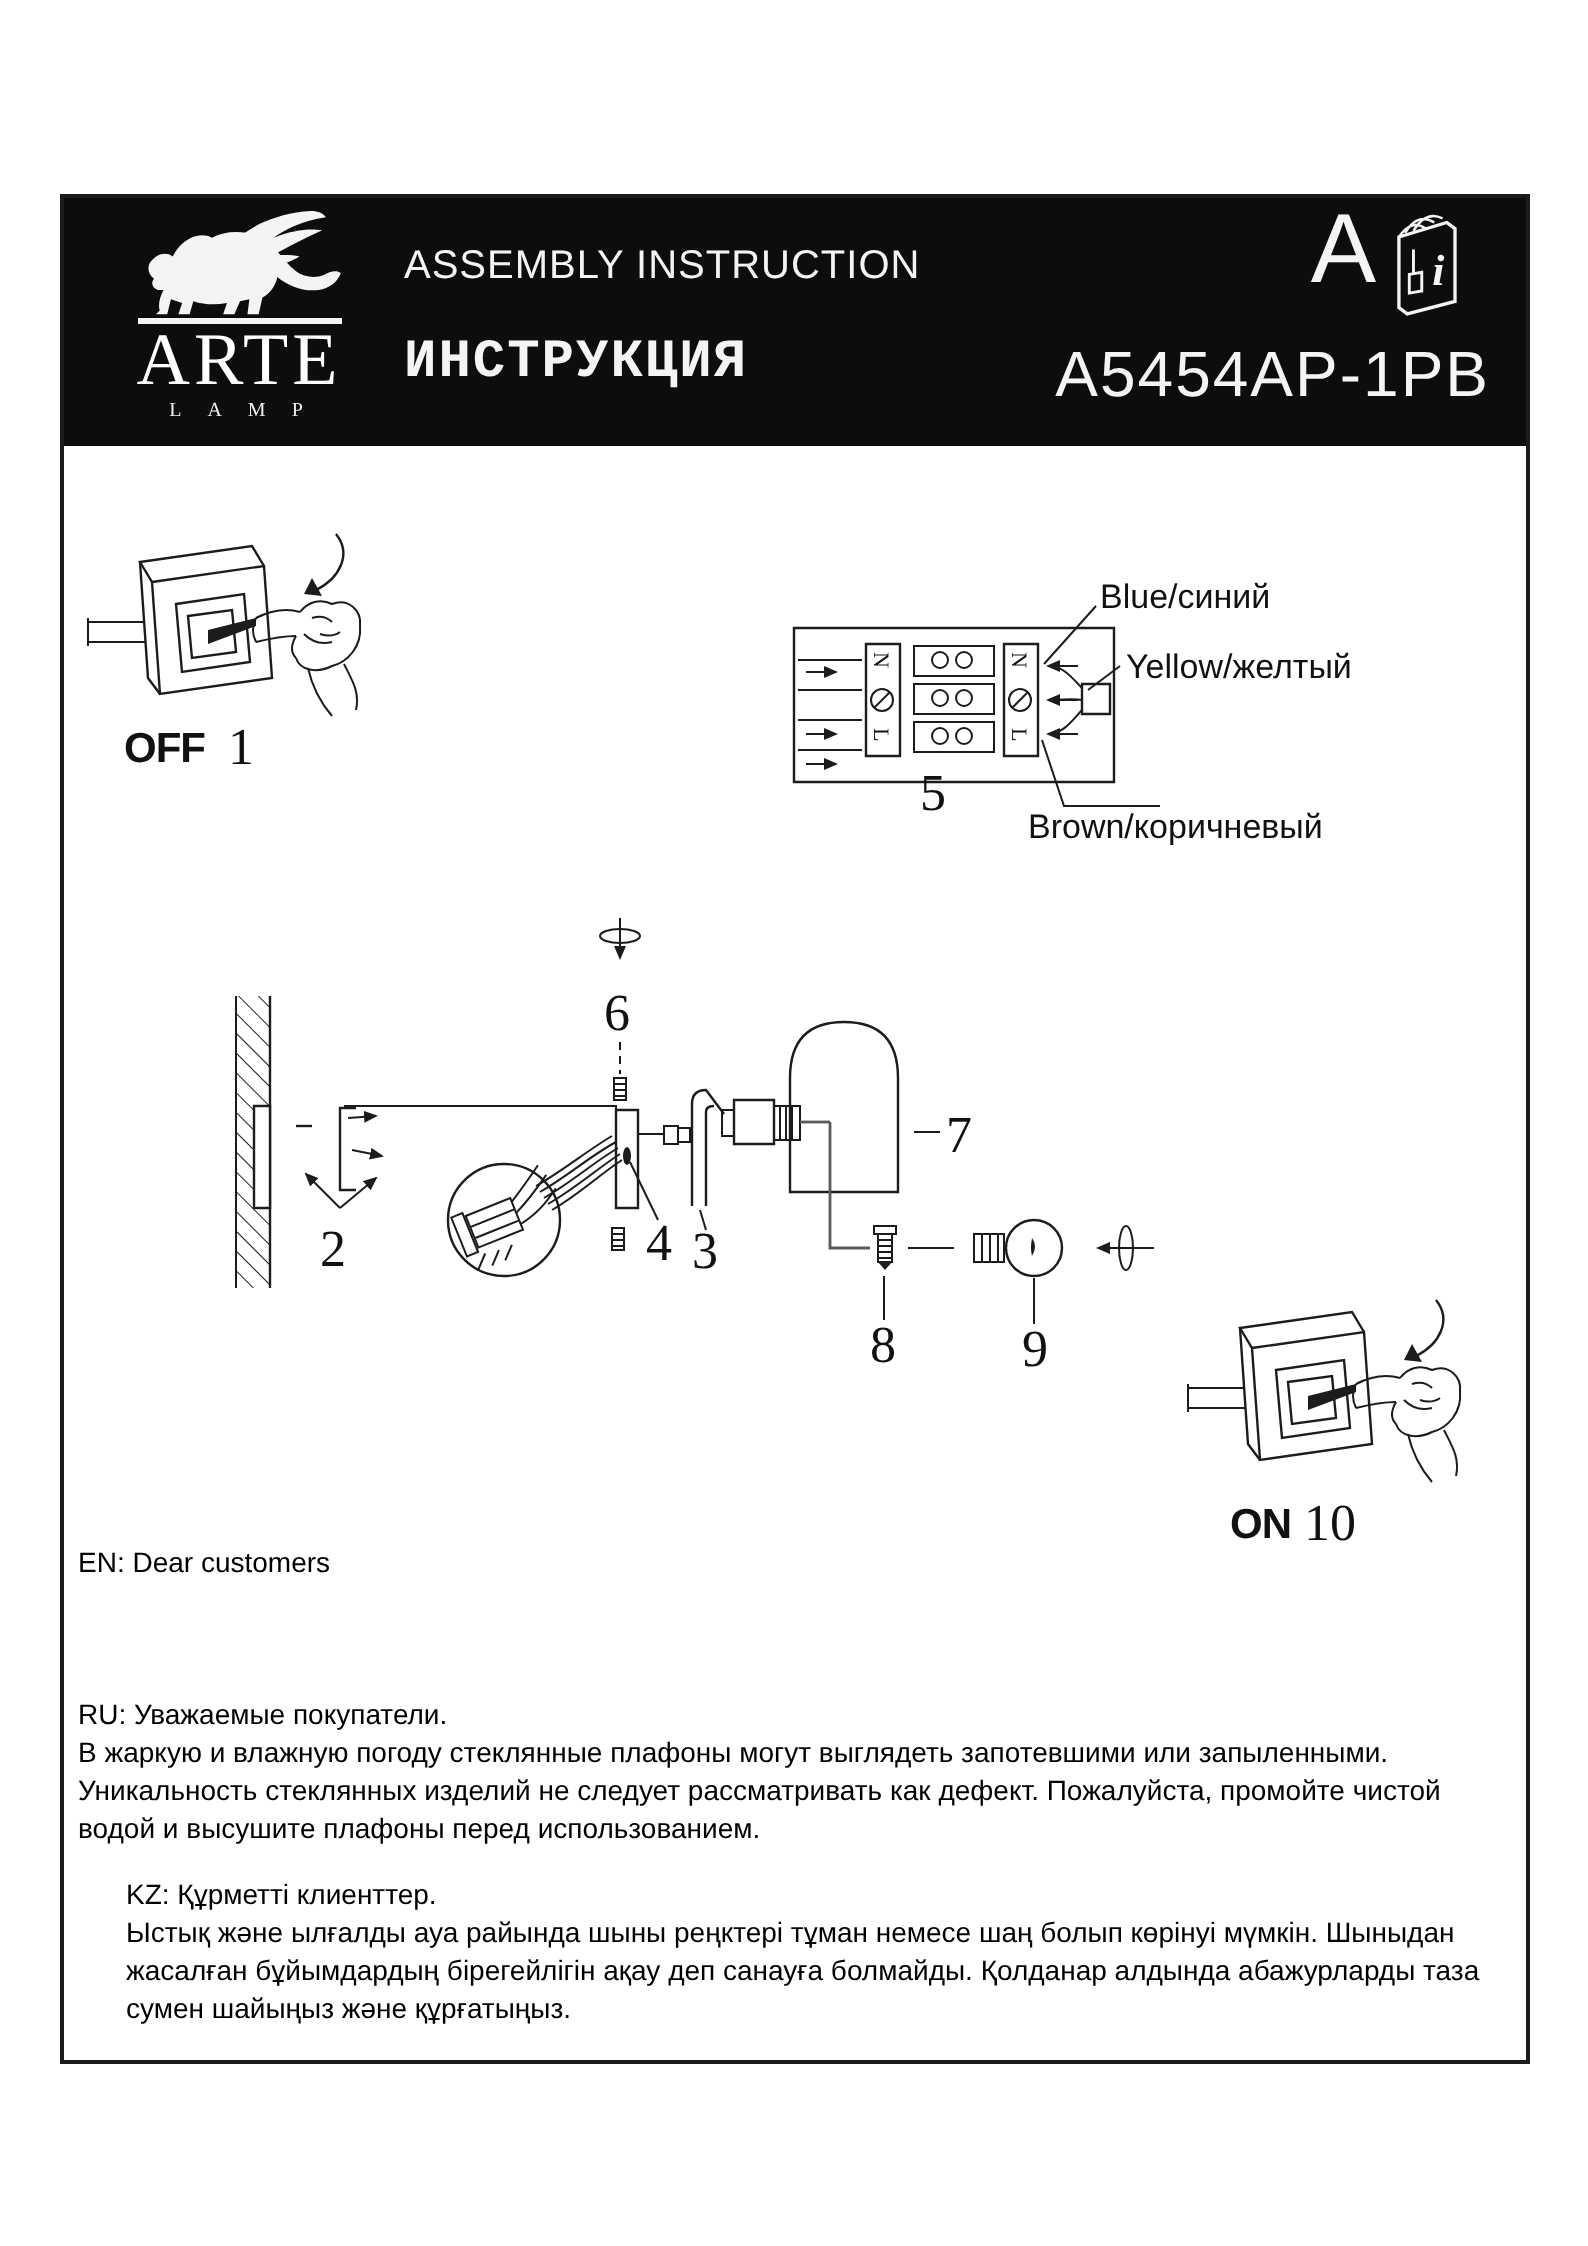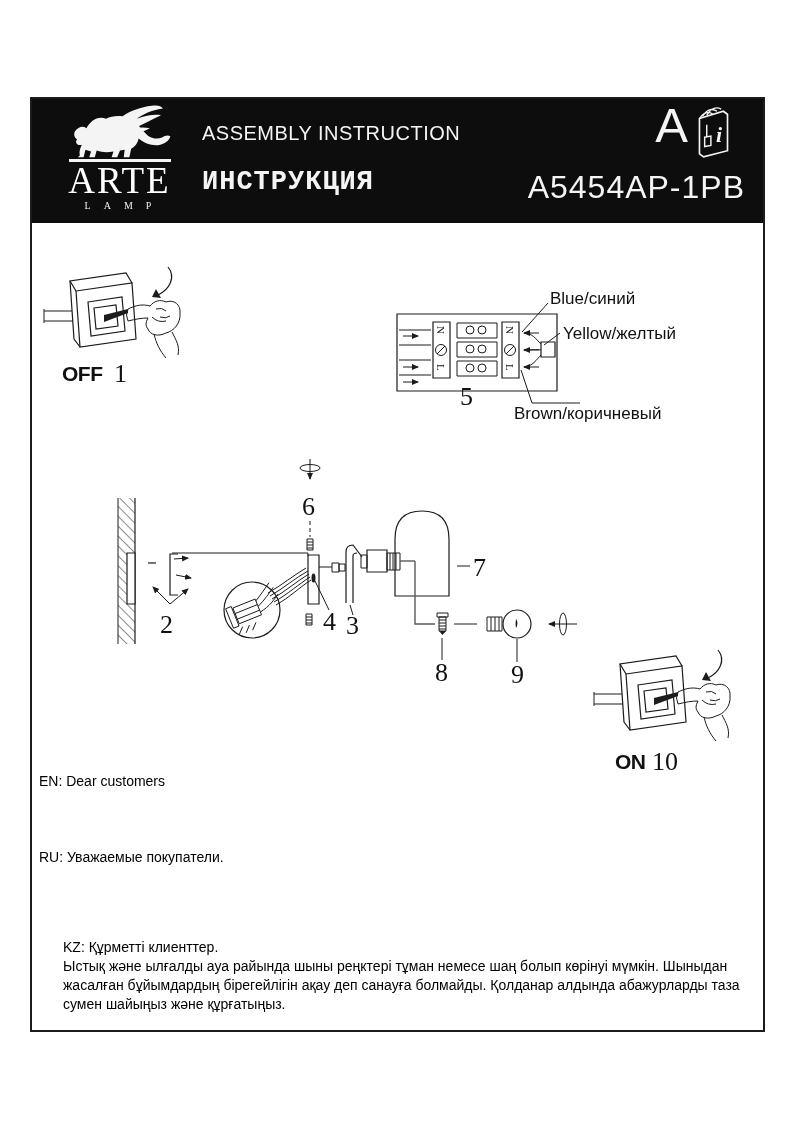--- a/index.html
+++ b/index.html
@@ -259,20 +259,21 @@
         <text class="onoff" x="583" y="546">ON</text>
         <text class="stepnum" x="620" y="547">10</text>
       </g>
     </svg>
 
     <div class="note note-en">
       <div>EN: Dear customers</div>
     </div>
     <div class="note note-ru">
       <div>RU: Уважаемые покупатели.</div>
+      <div>В жаркую и влажную погоду стеклянные плафоны могут выглядеть запотевшими или запыленными. Уникальность стеклянных изделий не следует рассматривать как дефект. Пожалуйста, промойте чистой водой и высушите плафоны перед использованием.</div>
     </div>
     <div class="note note-kz">
       <div>KZ: Құрметті клиенттер.</div>
       <div>Ыстық және ылғалды ауа райында шыны реңктері тұман немесе шаң болып көрінуі мүмкін. Шыныдан жасалған бұйымдардың бірегейлігін ақау деп санауға болмайды. Қолданар алдында абажурларды таза сумен шайыңыз және құрғатыңыз.</div>
     </div>
 
   </div>
 </div>
 
 </body></html>

